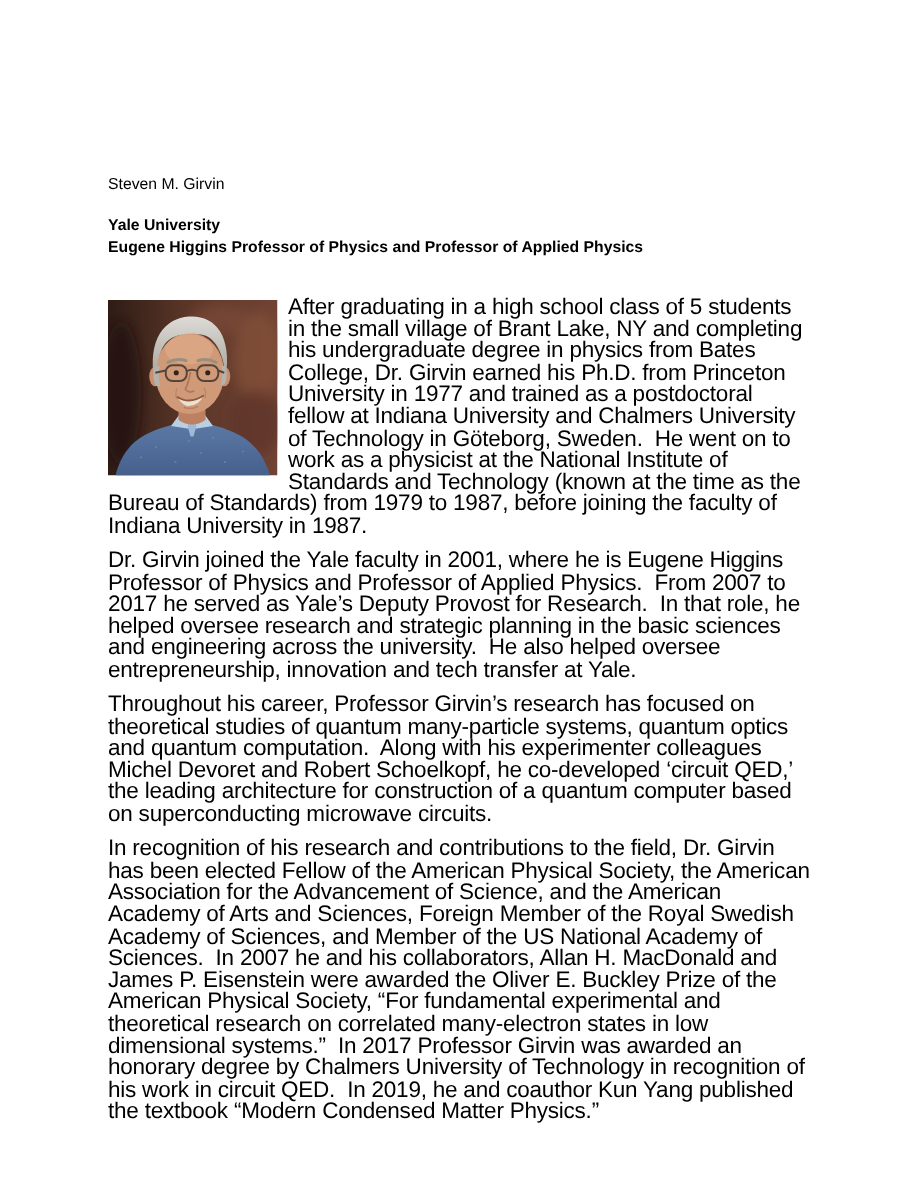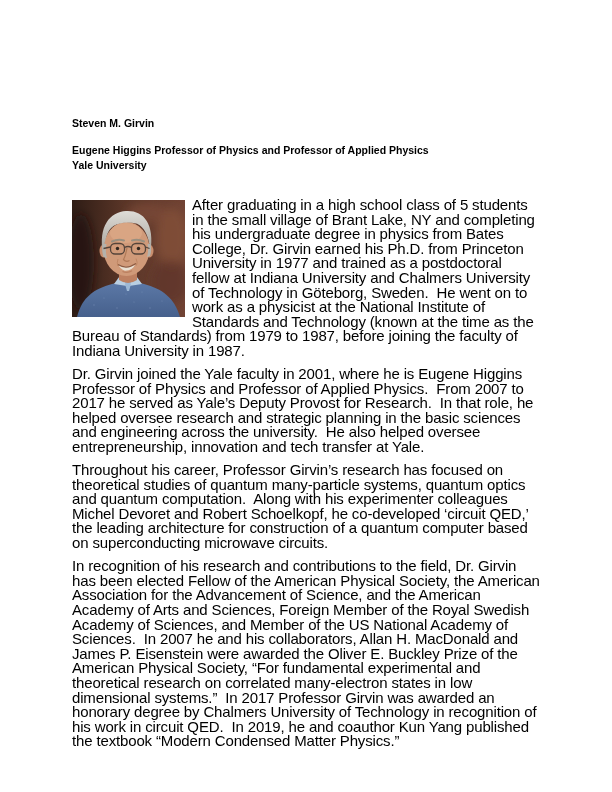--- a/index.html
+++ b/index.html
@@ -13,21 +13,21 @@
     overflow: hidden;
   }
   .content {
     position: absolute;
     left: 72px;
     top: 116px;
     width: 469px;
   }
   .doc-name {
     font-size: 10.5px;
-    font-weight: bold;
+    font-weight: normal;
     line-height: 15px;
     margin: 0 0 12px 0;
   }
   .doc-subtitle {
     font-size: 10.5px;
     font-weight: bold;
     line-height: 15px;
     margin: 0 0 25px 0;
   }
   .doc-subtitle div { margin: 0; }
@@ -49,22 +49,22 @@
 </style>
 </head>
 <body>
 
 <div class="page">
   <div class="content">
 
     <p class="doc-name">Steven M. Girvin</p>
 
     <div class="doc-subtitle">
+      <div>Yale University</div>
       <div>Eugene Higgins Professor of Physics and Professor of Applied Physics</div>
-      <div>Yale University</div>
     </div>
 
     <div class="bio clearfix">
 
       <div class="photo">
         <svg viewBox="0 0 113 117" xmlns="http://www.w3.org/2000/svg" role="img">
           <defs>
             <linearGradient id="bgGrad" x1="0" y1="0" x2="1" y2="0">
               <stop offset="0" stop-color="#2e1c15"></stop>
               <stop offset="0.45" stop-color="#593527"></stop>

